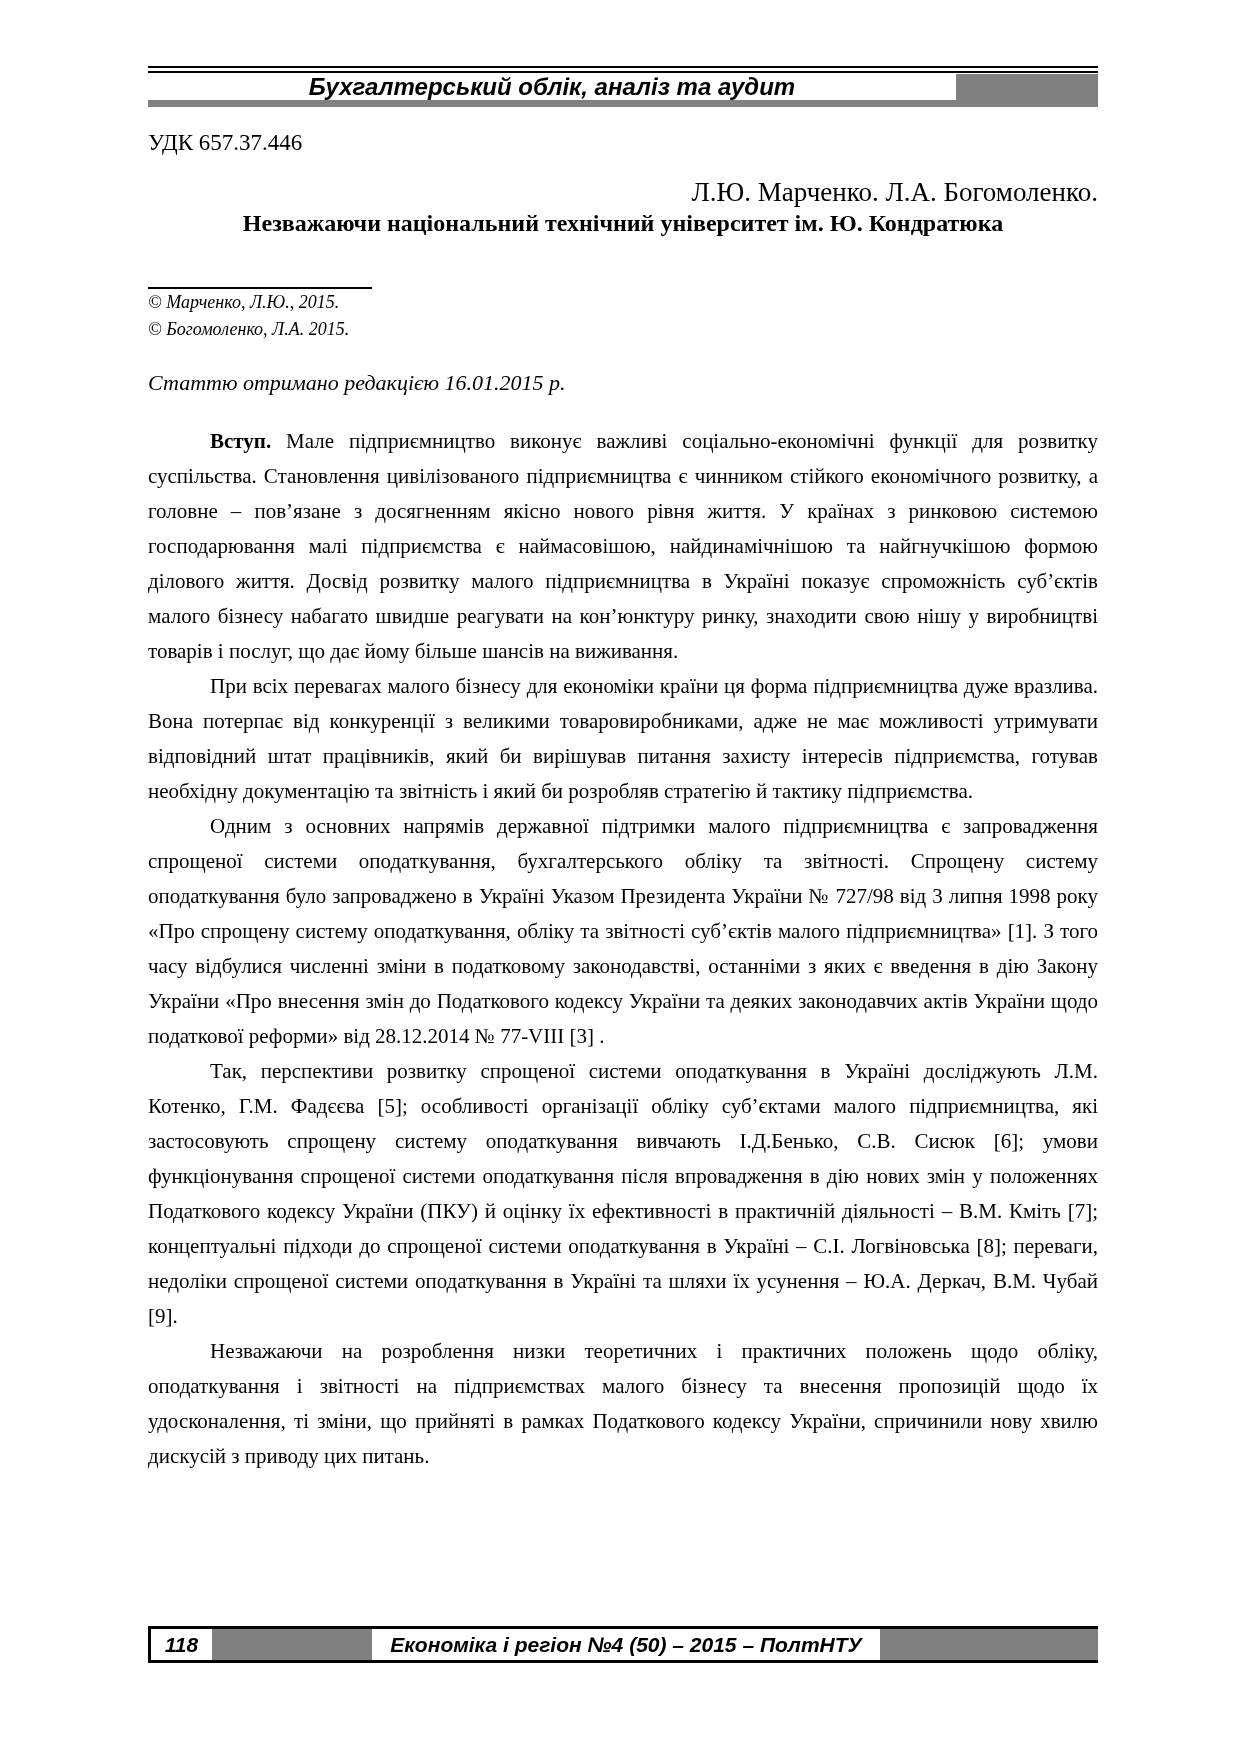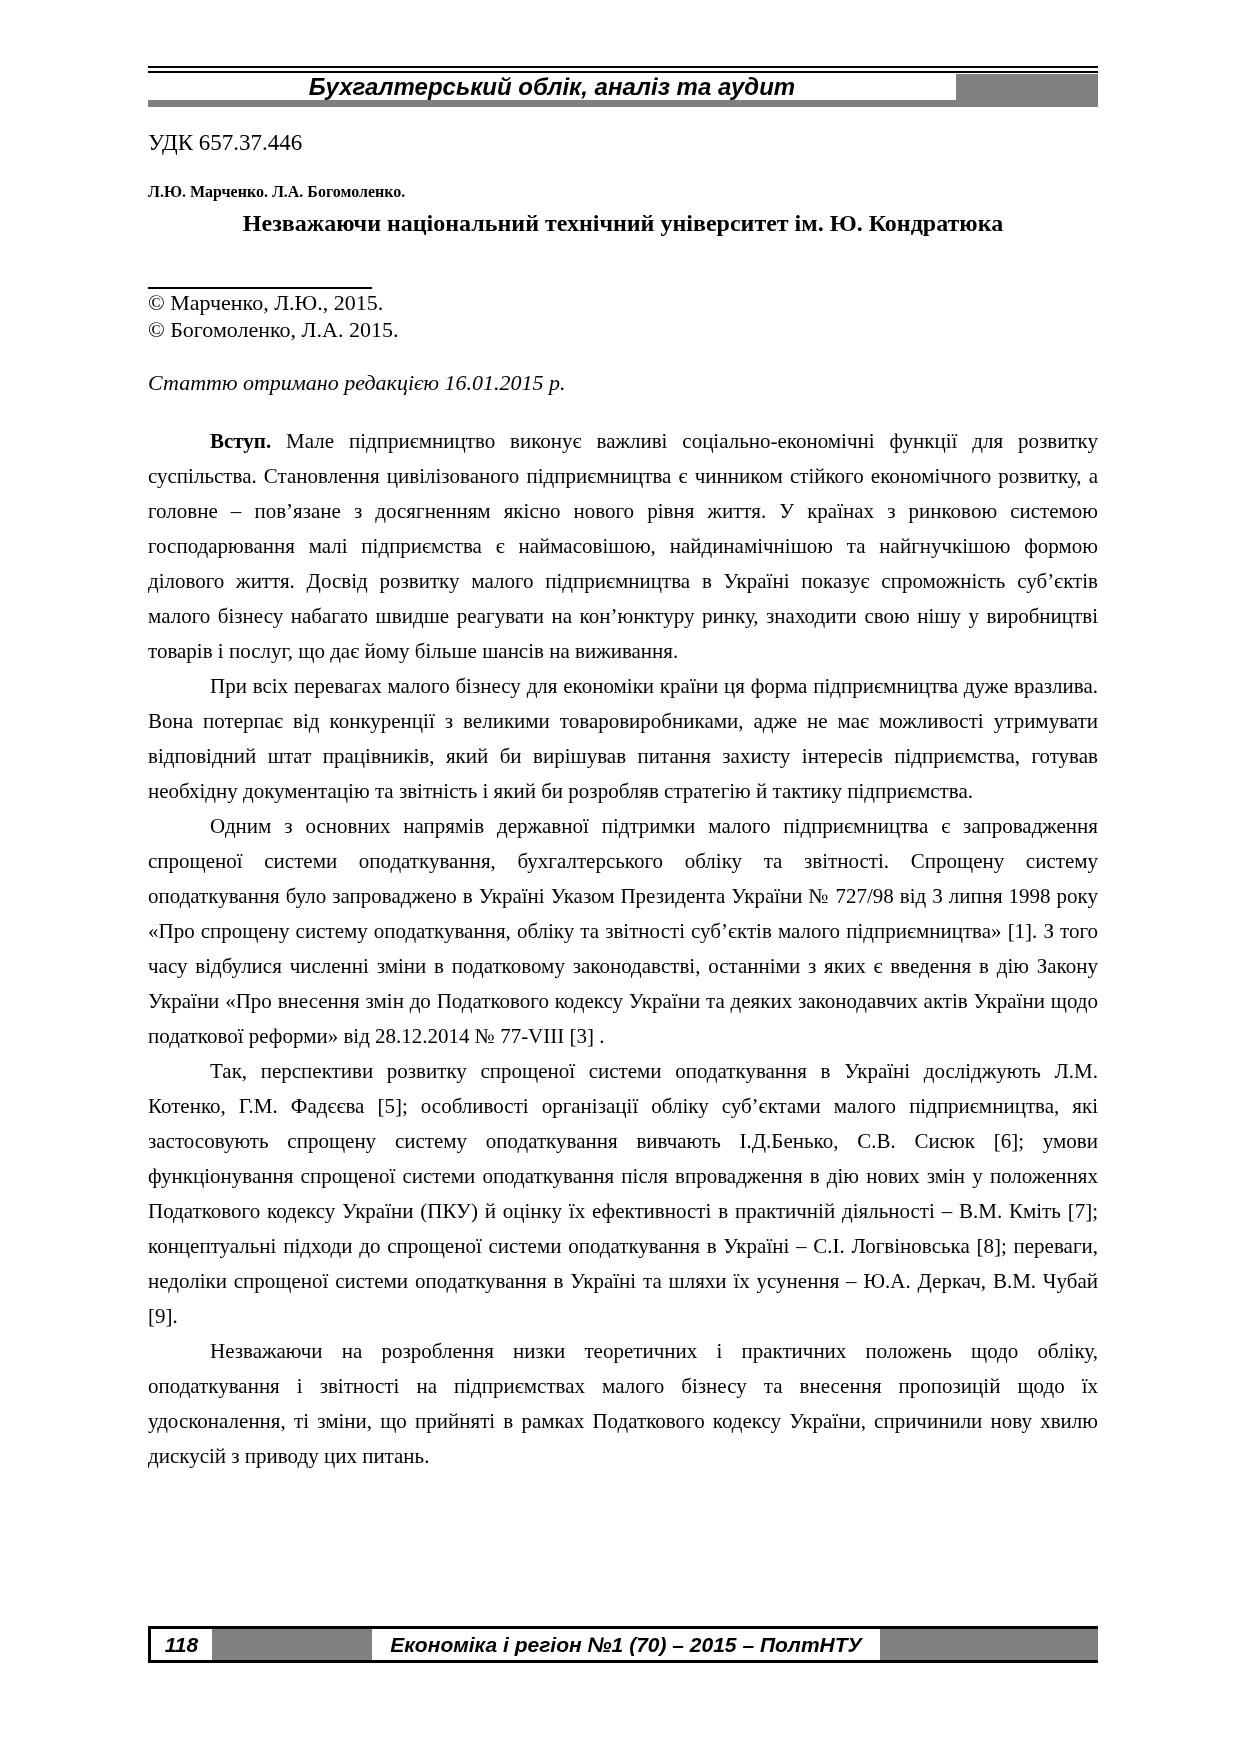--- a/index.html
+++ b/index.html
@@ -45,37 +45,37 @@
   .udc { margin-top: 22px; font-size: 23px; line-height: 28px; }
   .title {
     margin-top: 56px;
     text-align: center;
     font-weight: bold;
     font-size: 31px;
     line-height: 41px;
   }
   .authors {
     margin-top: 20px;
-    text-align: left;
-    font-weight: bold;
-    font-size: 16px;
+    text-align: right;
+    font-weight: normal;
+    font-size: 27px;
     line-height: 30px;
   }
   .affiliation {
     text-align: center;
     font-weight: bold;
     font-size: 24px;
     line-height: 32px;
   }
   .fn-rule {
     margin-top: 48px;
     width: 224px;
     border-top: 2px solid var(--ink);
   }
-  .copyright { font-size: 22px; line-height: 27px; }
+  .copyright { font-style: italic; font-size: 18px; line-height: 27px; }
   .copyright .c-line { display: block; }
   .received { margin-top: 26px; font-style: italic; font-size: 22px; line-height: 27px; }
   
   .article-body { margin-top: 28px; font-size: 21px; line-height: 35px; text-align: justify; }
   .article-body p { text-indent: 62px; }
   .article-body .lead { font-weight: bold; }
   
   .footer {
     position: absolute;
     left: 148px; top: 1626px; width: 950px;
@@ -131,17 +131,17 @@
       <p><span class="lead"></span><span>Одним з основних напрямів державної підтримки малого підприємництва є запровадження спрощеної системи оподаткування, бухгалтерського обліку та звітності. Спрощену систему оподаткування було запроваджено в Україні Указом Президента України № 727/98 від 3 липня 1998 року «Про спрощену систему оподаткування, обліку та звітності суб’єктів малого підприємництва» [1]. З того часу відбулися численні зміни в податковому законодавстві, останніми з яких є введення в дію Закону України «Про внесення змін до Податкового кодексу України та деяких законодавчих актів України щодо податкової реформи» від 28.12.2014  № 77-VIII [3] .</span></p>
       <p><span class="lead"></span><span>Так, перспективи розвитку спрощеної системи оподаткування в Україні досліджують Л.М. Котенко, Г.М. Фадєєва [5]; особливості організації обліку суб’єктами малого підприємництва, які застосовують спрощену систему оподаткування вивчають І.Д.Бенько, С.В. Сисюк [6]; умови функціонування спрощеної системи оподаткування після впровадження в дію нових змін у положеннях Податкового кодексу України (ПКУ) й оцінку їх ефективності в практичній діяльності – В.М. Кміть [7]; концептуальні підходи до спрощеної системи оподаткування в Україні – С.І. Логвіновська [8]; переваги, недоліки спрощеної системи оподаткування в Україні та шляхи їх усунення – Ю.А. Деркач, В.М. Чубай [9].</span></p>
       <p><span class="lead"></span><span>Незважаючи на розроблення низки теоретичних і практичних положень щодо обліку, оподаткування і звітності на підприємствах малого бізнесу та внесення пропозицій щодо їх удосконалення, ті зміни, що прийняті в рамках Податкового кодексу України, спричинили нову хвилю дискусій з приводу цих питань.</span></p>
     </div>
   </div>
 
   <div class="footer">
     <div class="footer-row">
       <div class="f-num">118</div>
       <div class="f-gray-left"></div>
-      <div class="f-text">Економіка і регіон №1 (70) – 2015 – ПолтНТУ</div>
+      <div class="f-text">Економіка і регіон №4 (50) – 2015 – ПолтНТУ</div>
       <div class="f-gray-right"></div>
     </div>
   </div>
 </div>
 
 </body></html>

